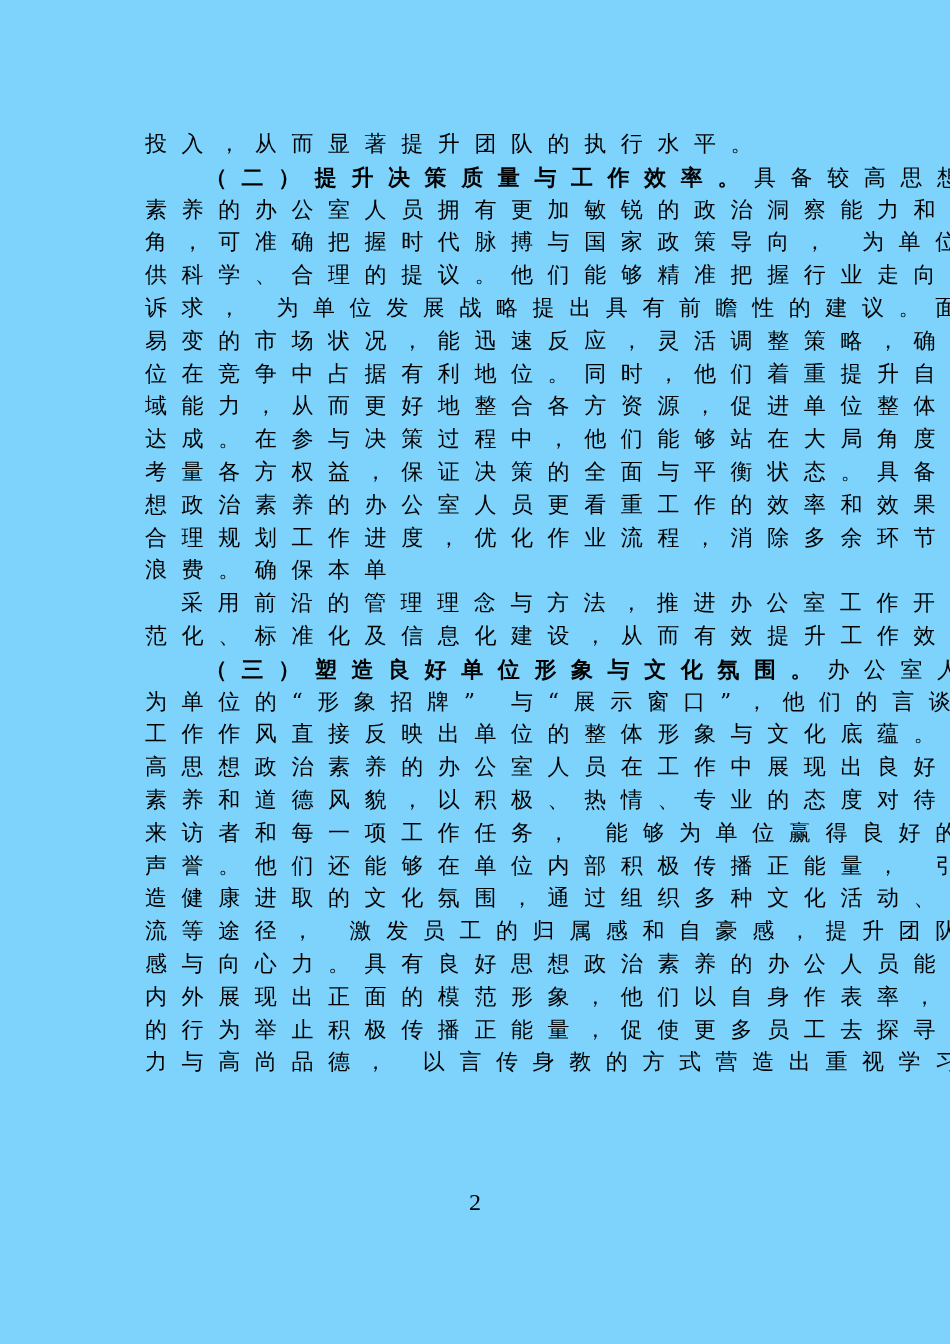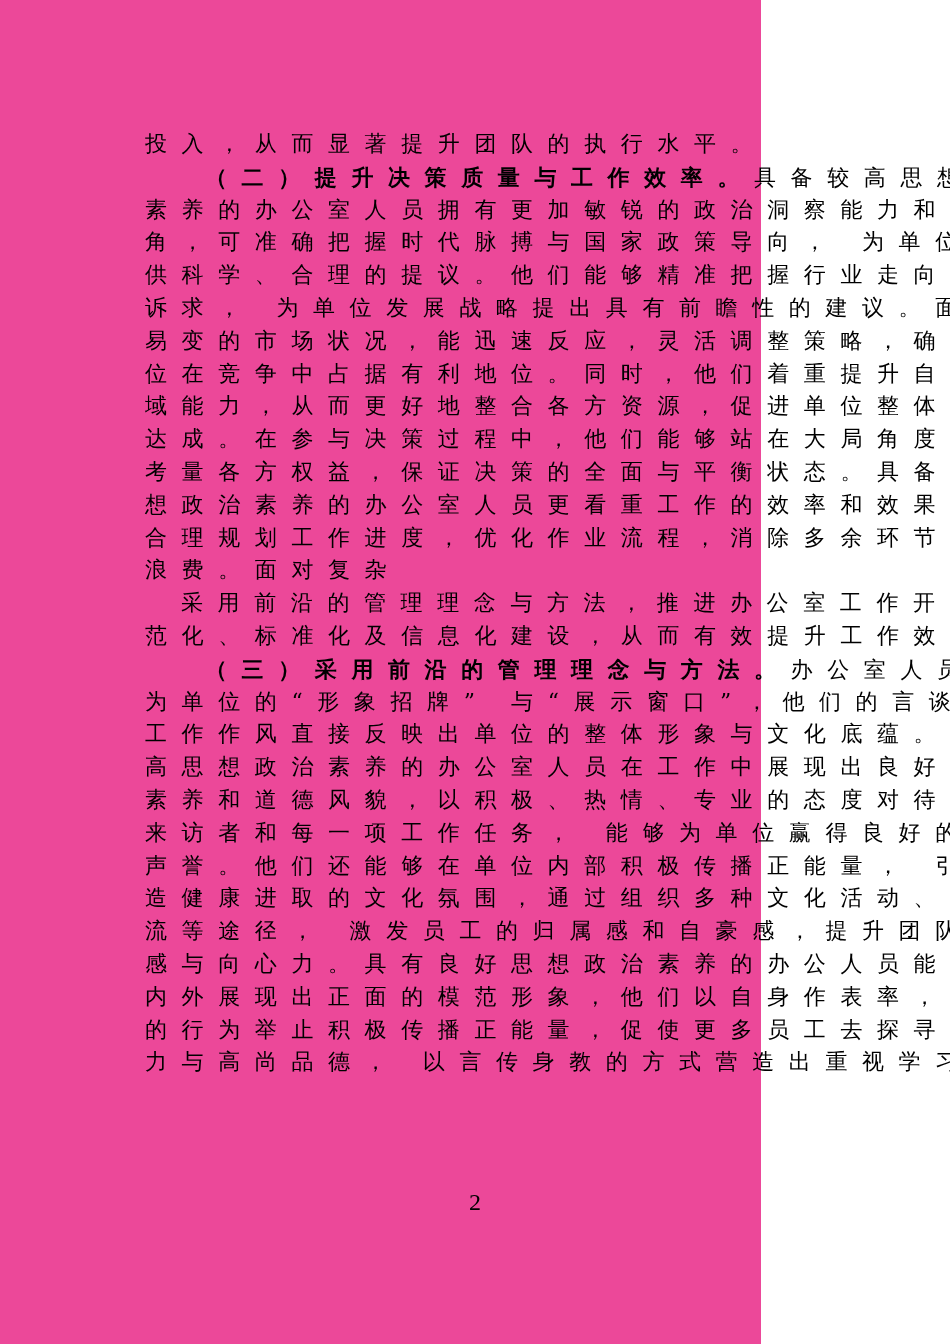--- a/index.html
+++ b/index.html
@@ -12,23 +12,23 @@
     height: 1344px;
     position: relative;
     overflow: hidden;
     font-family: "DejaVu Serif", "Liberation Serif", serif;
     color: #000000;
   }
   .page {
     position: absolute;
     left: 0;
     top: 0;
-    width: 761px;
+    width: 950px;
     height: 1344px;
-    background: #ec4899;
+    background: #7dd3fc;
   }
   .body-text {
     position: absolute;
     left: 145px;
     top: 128px;
     width: 680px;
   }
   .line {
     height: 32.8px;
     line-height: 32.8px;
@@ -62,26 +62,26 @@
     <div class="line">角，可准确把握时代脉搏与国家政策导向， 为单位发展提</div>
     <div class="line">供科学、合理的提议。他们能够精准把握行业走向与市场</div>
     <div class="line">诉求， 为单位发展战略提出具有前瞻性的建议。面对复杂</div>
     <div class="line">易变的市场状况，能迅速反应，灵活调整策略，确保本单</div>
     <div class="line">位在竞争中占据有利地位。同时，他们着重提升自身跨领</div>
     <div class="line">域能力，从而更好地整合各方资源，促进单位整体目标的</div>
     <div class="line">达成。在参与决策过程中，他们能够站在大局角度，综合</div>
     <div class="line">考量各方权益，保证决策的全面与平衡状态。具备较高思</div>
     <div class="line">想政治素养的办公室人员更看重工作的效率和效果， 能够</div>
     <div class="line">合理规划工作进度，优化作业流程，消除多余环节及无谓</div>
-    <div class="line">浪费。面对复杂</div>
+    <div class="line">浪费。确保本单</div>
 
     <div class="line indent">采用前沿的管理理念与方法，推进办公室工作开展规</div>
     <div class="line">范化、标准化及信息化建设，从而有效提升工作效率与服</div>
 
-    <div class="line indent-bold"><span class="bold">（三）采用前沿的管理理念与方法。</span><span>办公室人员作</span></div>
+    <div class="line indent-bold"><span class="bold">（三）塑造良好单位形象与文化氛围。</span><span>办公室人员作</span></div>
     <div class="line">为单位的“形象招牌” 与“展示窗口”，他们的言谈举止、</div>
     <div class="line">工作作风直接反映出单位的整体形象与文化底蕴。具备较</div>
     <div class="line">高思想政治素养的办公室人员在工作中展现出良好的职业</div>
     <div class="line">素养和道德风貌，以积极、热情、专业的态度对待每一位</div>
     <div class="line">来访者和每一项工作任务， 能够为单位赢得良好的口碑与</div>
     <div class="line">声誉。他们还能够在单位内部积极传播正能量， 引领并营</div>
     <div class="line">造健康进取的文化氛围，通过组织多种文化活动、学习交</div>
     <div class="line">流等途径， 激发员工的归属感和自豪感，提升团队的凝聚</div>
     <div class="line">感与向心力。具有良好思想政治素养的办公人员能在单位</div>
     <div class="line">内外展现出正面的模范形象，他们以自身作表率，借自身</div>

